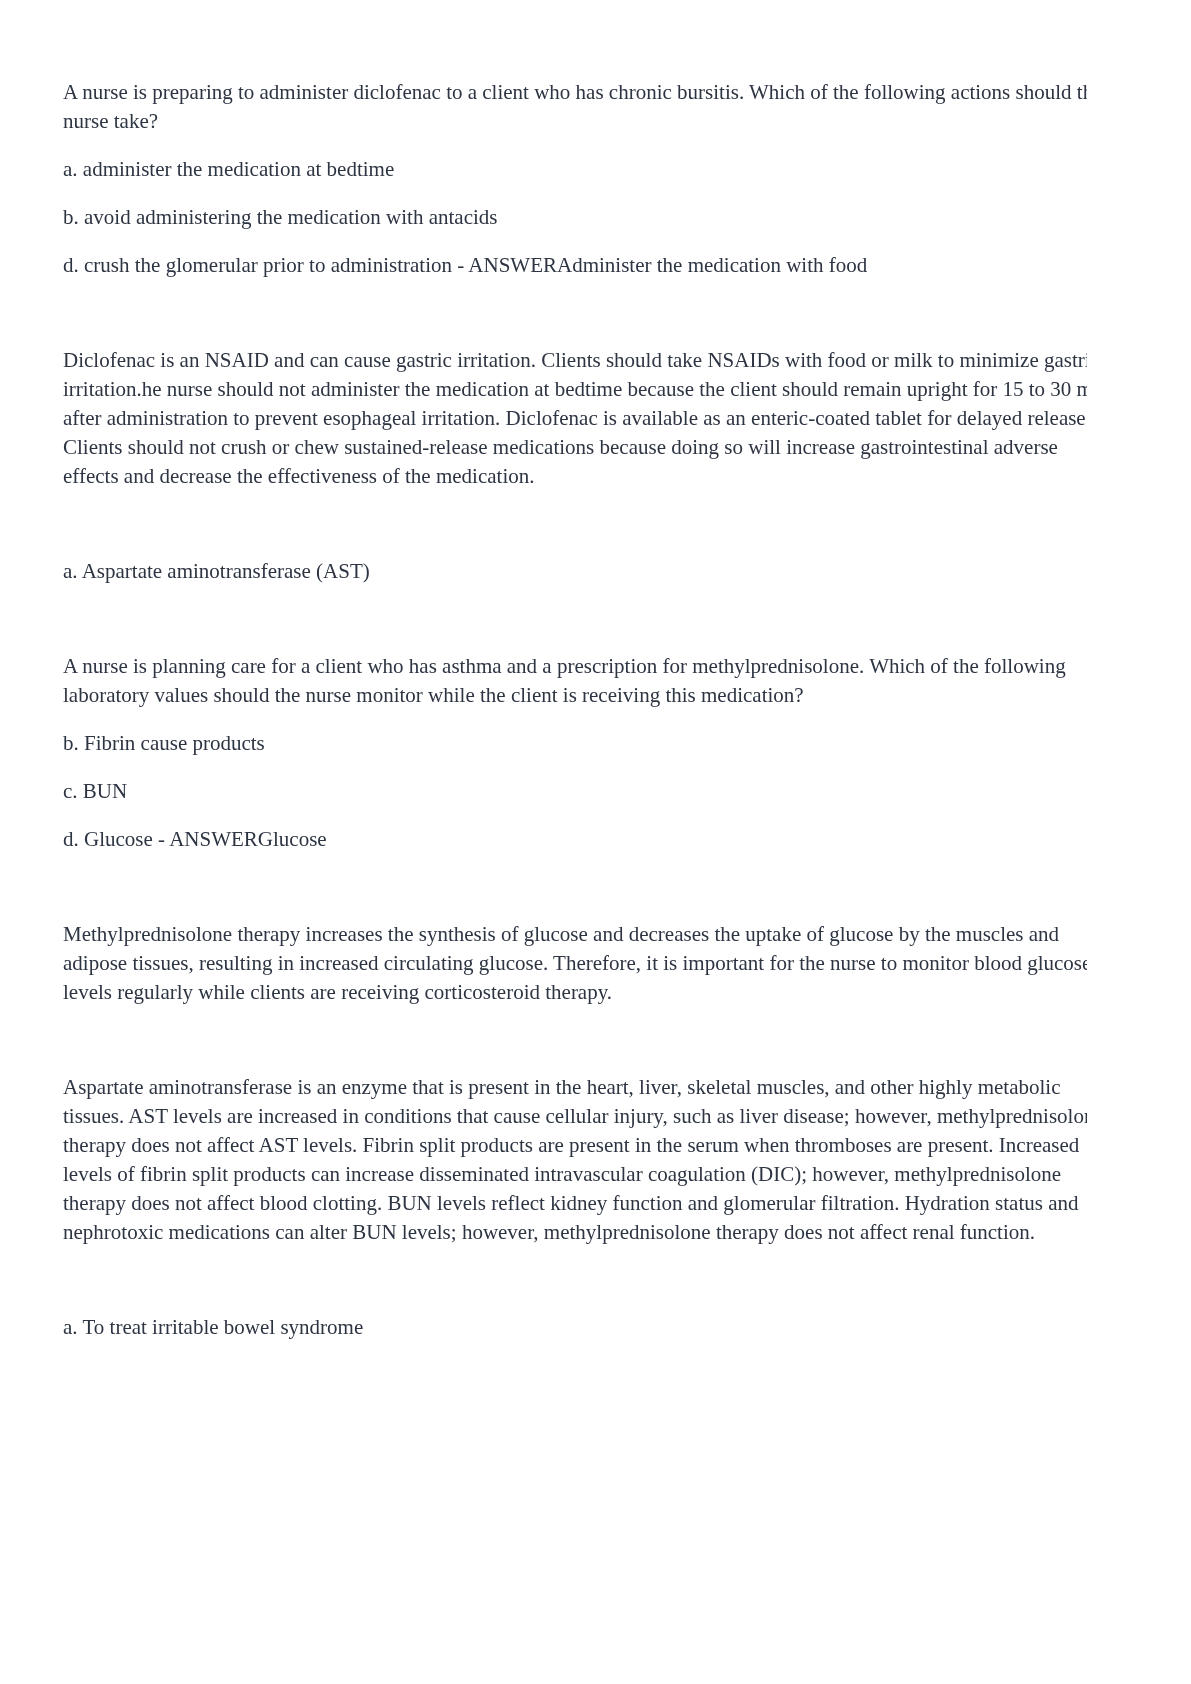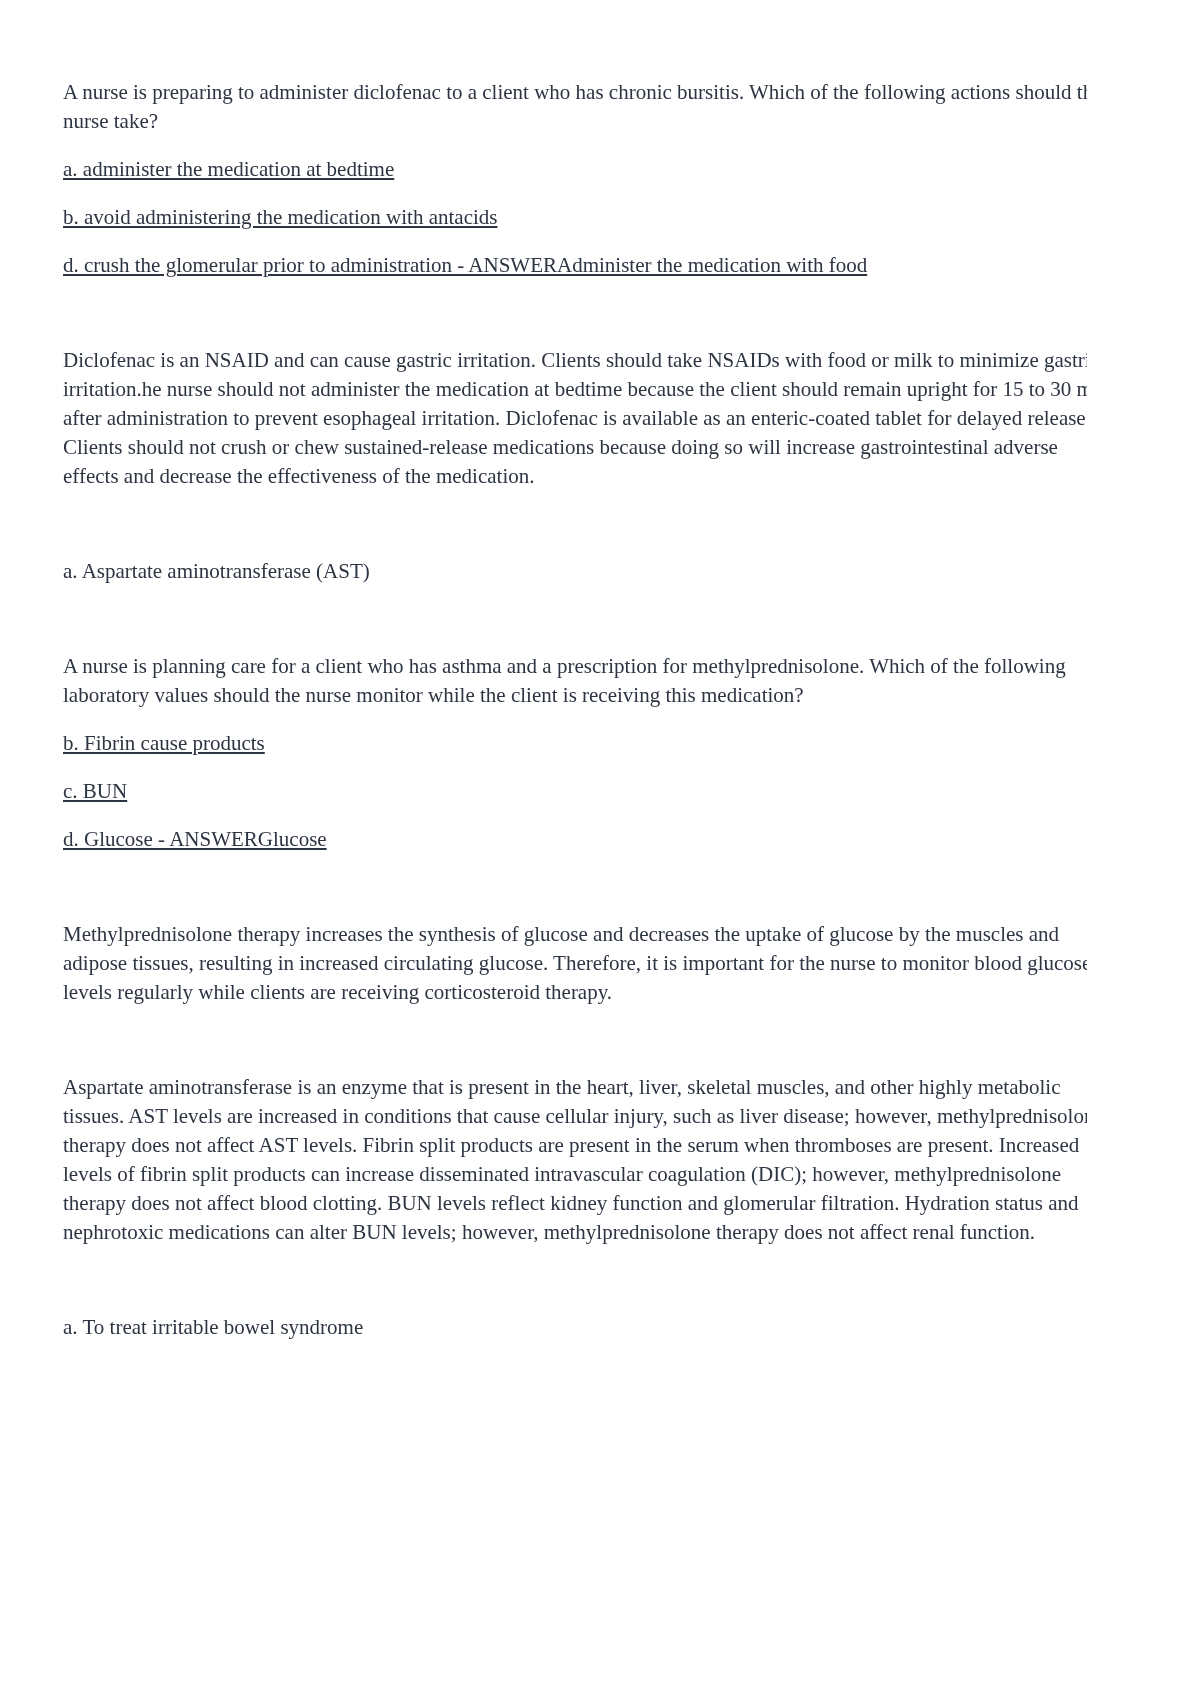--- a/index.html
+++ b/index.html
@@ -21,21 +21,21 @@
     font-family: "Liberation Serif", "DejaVu Serif", serif;
     font-size: 21px;
     line-height: 29px;
     color: #2d3442;
     text-align: left;
   }
   .content p {
     margin: 0;
     padding: 0;
   }
-  .gap-s { margin-top: 19px !important; text-decoration: underline; }
+  .gap-s { margin-top: 19px !important; }
   .gap-l { margin-top: 66px !important; }
 </style>
 </head>
 <body>
 
 <div class="page">
   <div class="content">
     <p>A nurse is preparing to administer diclofenac to a client who has chronic bursitis. Which of the following actions should the nurse take?</p>
     <p class="gap-s">a. administer the medication at bedtime</p>
     <p class="gap-s">b. avoid administering the medication with antacids</p>

